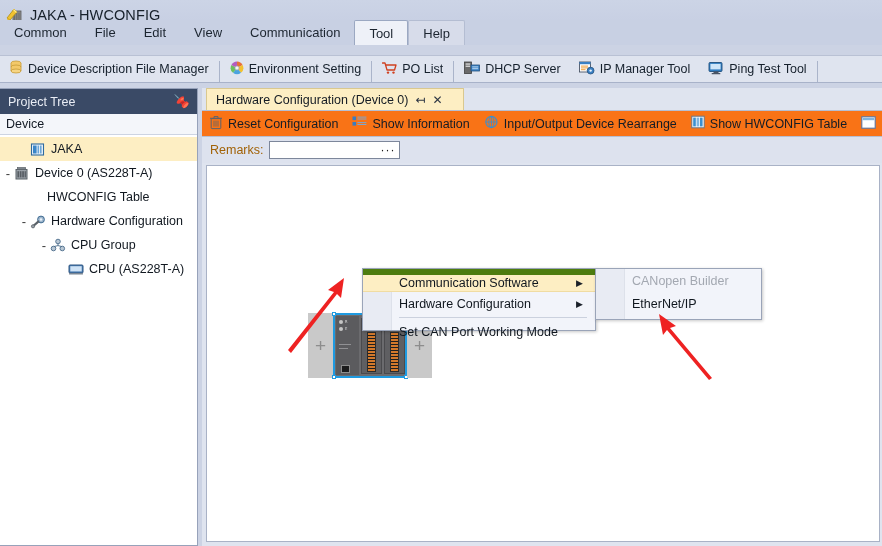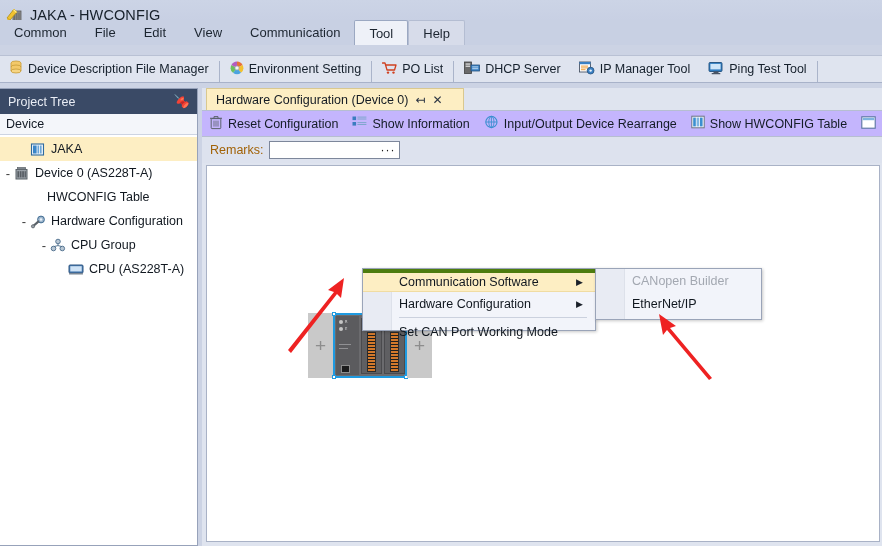--- a/index.html
+++ b/index.html
@@ -198,21 +198,21 @@
     font-size: 12.5px;
     color: #141b24;
     box-sizing: border-box;
     border-radius: 1px 1px 0 0;
   }
   .doctab .tb-ic { font-size: 12px; color: #2b3442; }
   .doctoolbar {
     position: absolute;
     left: 0; top: 22px;
     width: 680px; height: 27px;
-    background: #c4b5fd;
+    background: #f97316;
     border-top: 1px solid #b6bed1;
     border-bottom: 1px solid #b6bed1;
     display: flex;
     box-sizing: border-box;
     overflow: hidden;
   }
   .dt-btn {
     display: flex;
     align-items: center;
     gap: 5px;
@@ -362,21 +362,21 @@
     display: flex;
     align-items: center;
     padding-left: 36px;
     padding-right: 8px;
     position: relative;
     white-space: nowrap;
     box-sizing: border-box;
   }
   .ctxitem.hl {
     background: #fdeec3;
-    border-top: 4px solid #4d7c0f;
+    border-top: 6px solid #4d7c0f;
     border-bottom: 1px solid #f0dca2;
   }
   .ctxitem.dim { color: #a3a8b1; }
   .ctxitem .arrow {
     position: absolute;
     right: 12px;
     font-size: 9px;
     color: #1a2029;
   }
   .ctxdiv {

